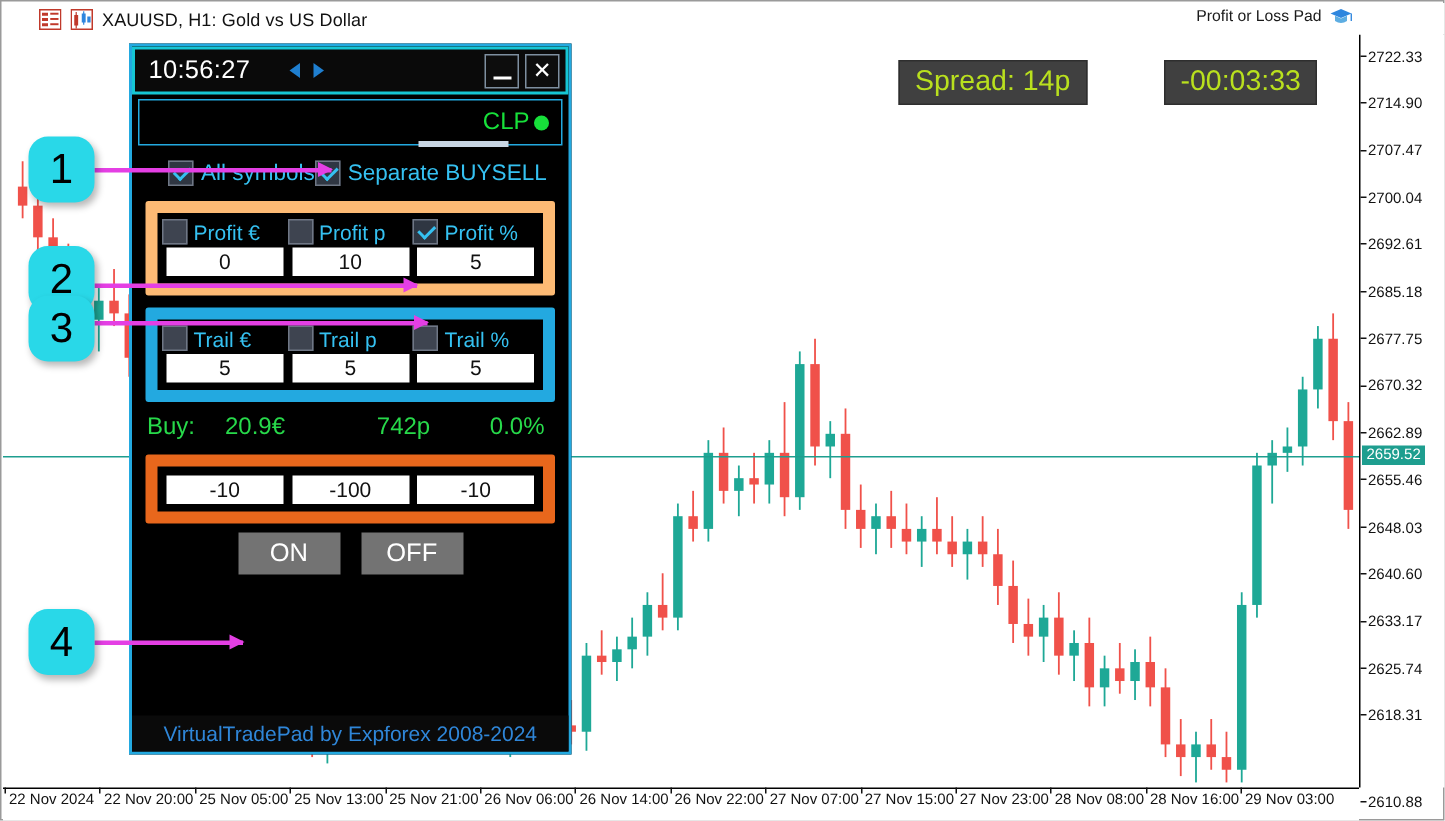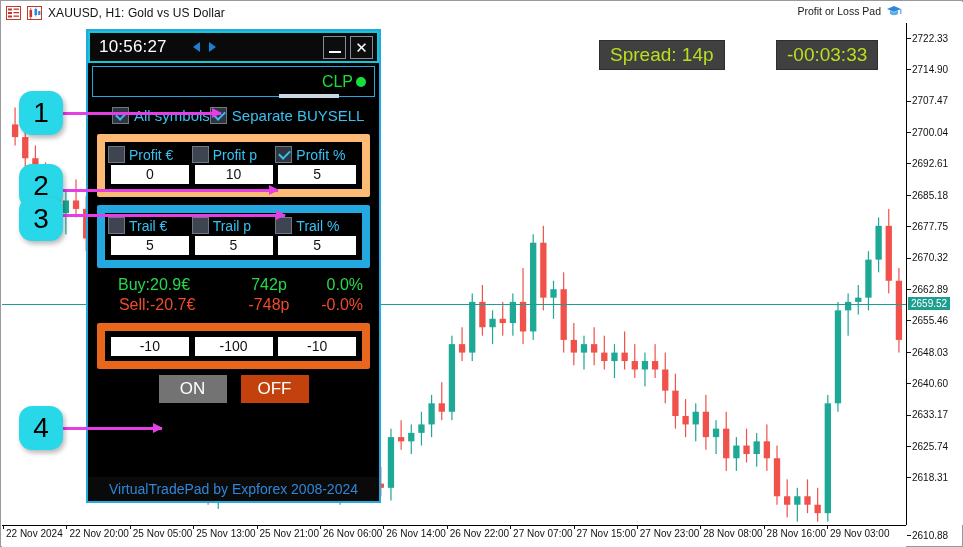--- a/index.html
+++ b/index.html
@@ -17,21 +17,21 @@
     position:absolute; left:0; top:0; width:963px; height:547px;
     background:#ffffff;
     border:1px solid #9a9a9a;
   }
 
   
   #chart-titlebar {
     position:absolute; left:1px; top:1px; width:961px; height:21px;
     background:#ffffff;
     display:flex; align-items:center; gap:6px;
-    padding-left:4px;
+    padding-left:24px;
     font-size:12px; color:#000;
     z-index:30;
   }
   .tb-icon { width:15px; height:14px; position:relative; display:inline-block; }
   .tb-icon svg { display:block; }
   #chart-symbol-title { font-size:12px; color:#111; letter-spacing:0.1px; white-space:nowrap; }
 
   
   #indicator-label {
     position:absolute; right:60px; top:3px;
@@ -179,39 +179,39 @@
     width:78px; height:19px; background:#ffffff; color:#111;
     border:none; text-align:center; font-size:14px; line-height:19px;
     font-family:"Liberation Sans", sans-serif;
   }
 
   
   #vtp-stats { margin:7px 10px 0 10px; }
   .stat-row { display:flex; align-items:center; height:20px; font-size:16px; }
   .stat-row.buy  { color:#27d94a; }
   .stat-row.sell { color:#f04a2a; }
-  .stat-tag { width:52px;text-align:right; }
+  .stat-tag { width:52px; }
   .stat-val { width:76px; }
   .stat-pts { width:86px; text-align:center; }
   .stat-pct { flex:1; text-align:right; padding-right:6px; }
 
   
   #vtp-activation-title {
     margin-top:11px; text-align:center;
     color:#ffffff; font-size:14.5px;
   }
   #vtp-activation-btns {
     margin-top:6px; display:flex; justify-content:center; gap:14px;
   }
   .act-btn {
     width:68px; height:28px; text-align:center; line-height:28px;
     font-size:17px; cursor:pointer;
   }
   .act-btn.on  { background:#737373; color:#ffffff; }
-  .act-btn.off { background:#c2410c; color:#ffffff; }
+  .act-btn.off { background:#737373; color:#ffffff; }
 
   
   #vtp-footer {
     position:absolute; left:0; bottom:0; width:100%; height:24px;
     background:#0a0a0a;
     display:flex; align-items:center; justify-content:center;
     color:#2f86d8; font-size:14px;
   }
 
   
@@ -594,26 +594,20 @@
       </div>
     </div>
 
     <div id="vtp-stats">
       <div class="stat-row buy">
         <span class="stat-tag">Buy:</span>
         <span class="stat-val">20.9€</span>
         <span class="stat-pts">742p</span>
         <span class="stat-pct">0.0%</span>
       </div>
-      <div class="stat-row sell">
-        <span class="stat-tag">Sell:</span>
-        <span class="stat-val">-20.7€</span>
-        <span class="stat-pts">-748p</span>
-        <span class="stat-pct">-0.0%</span>
-      </div>
     </div>
 
     <div class="vgroup loss">
       <div class="vgroup-inputs">
         <span class="vinput-wrap">
           <span class="vinput">-10</span>
         </span>
         <span class="vinput-wrap">
           <span class="vinput">-100</span>
         </span>

